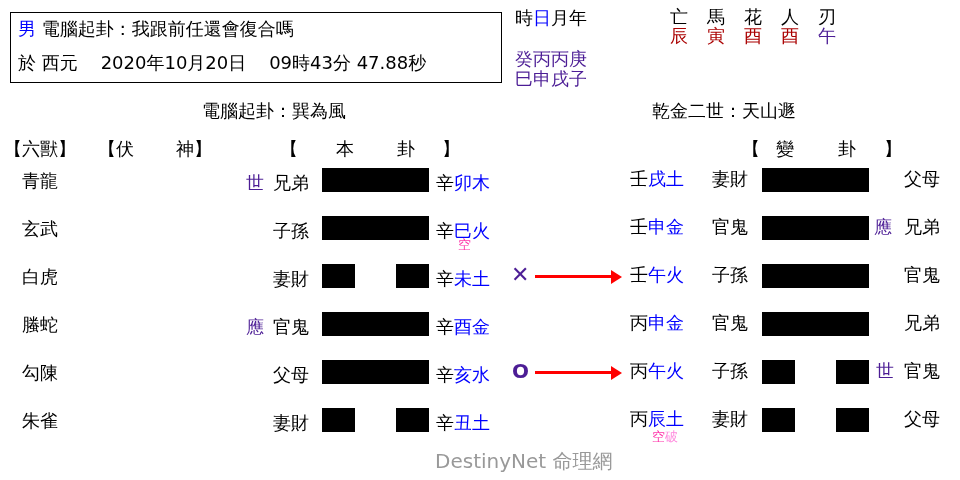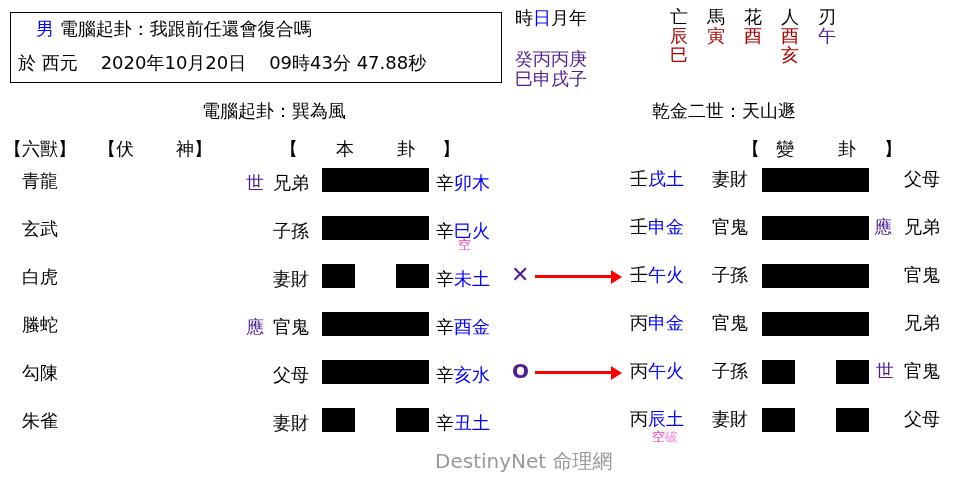--- a/index.html
+++ b/index.html
@@ -18,21 +18,21 @@
     .bar { position: absolute; background: #000; height: 24px; }
     .arrow-line { position: absolute; height: 3px; background: #ff0000; }
     .arrow-head { position: absolute; width: 0; height: 0;
       border-top: 7px solid transparent; border-bottom: 7px solid transparent; }
     .shen-grid span { display: inline-block; width: 26px; text-align: center; }
   </style>
 </head>
 <body>
 
 <div id="info-box"></div>
-<div class="abs t18" style="left:36px; top:18px;text-align:center;">
+<div class="abs t18" style="left:18px; top:18px;text-align:center;">
   <span class="blue">男</span>
   <span>電腦起卦：我跟前任還會復合嗎</span>
 </div>
 <div class="abs t18" style="left:18px; top:52px;">
   <span>於 西元</span>&nbsp;&nbsp;&nbsp;
   <span>2020年10月20日</span>&nbsp;&nbsp;&nbsp;
   <span>09時43分 47.88秒</span>
 </div>
 
 <div class="abs t18" style="left:515px; top:7px;">
@@ -40,23 +40,20 @@
 </div>
 <div class="abs t18 red" style="left:515px; top:49px; line-height:20px;">癸丙丙庚</div>
 <div class="abs t18 red" style="left:515px; top:69px; line-height:20px;">巳申戌子</div>
 
 <div class="abs t18" style="left:666px; top:7px; line-height:19px;">
   <div class="shen-grid">
     <span style="margin-right:11px">亡</span><span style="margin-right:11px">馬</span><span style="margin-right:11px">花</span><span style="margin-right:11px">人</span><span>刃</span>
   </div>
   <div class="shen-grid dred">
     <span style="margin-right:11px">辰</span><span style="margin-right:11px">寅</span><span style="margin-right:11px">酉</span><span style="margin-right:11px">酉</span><span class="red">午</span>
-  </div>
-  <div class="shen-grid dred">
-    <span style="margin-right:11px">巳</span><span style="margin-right:11px"></span><span style="margin-right:11px"></span><span style="margin-right:11px">亥</span><span></span>
   </div>
 </div>
 
 <div class="abs t18" style="left:202px; top:100px;">電腦起卦：巽為風</div>
 <div class="abs t18" style="left:652px; top:100px;">乾金二世：天山遯</div>
 
 <div class="abs t18" style="left:4px; top:138px;">【六獸】</div>
 <div class="abs t18" style="left:98px; top:138px;">【伏</div>
 <div class="abs t18" style="left:176px; top:138px;">神】</div>
 <div class="abs t18" style="left:280px; top:138px;">【</div>

